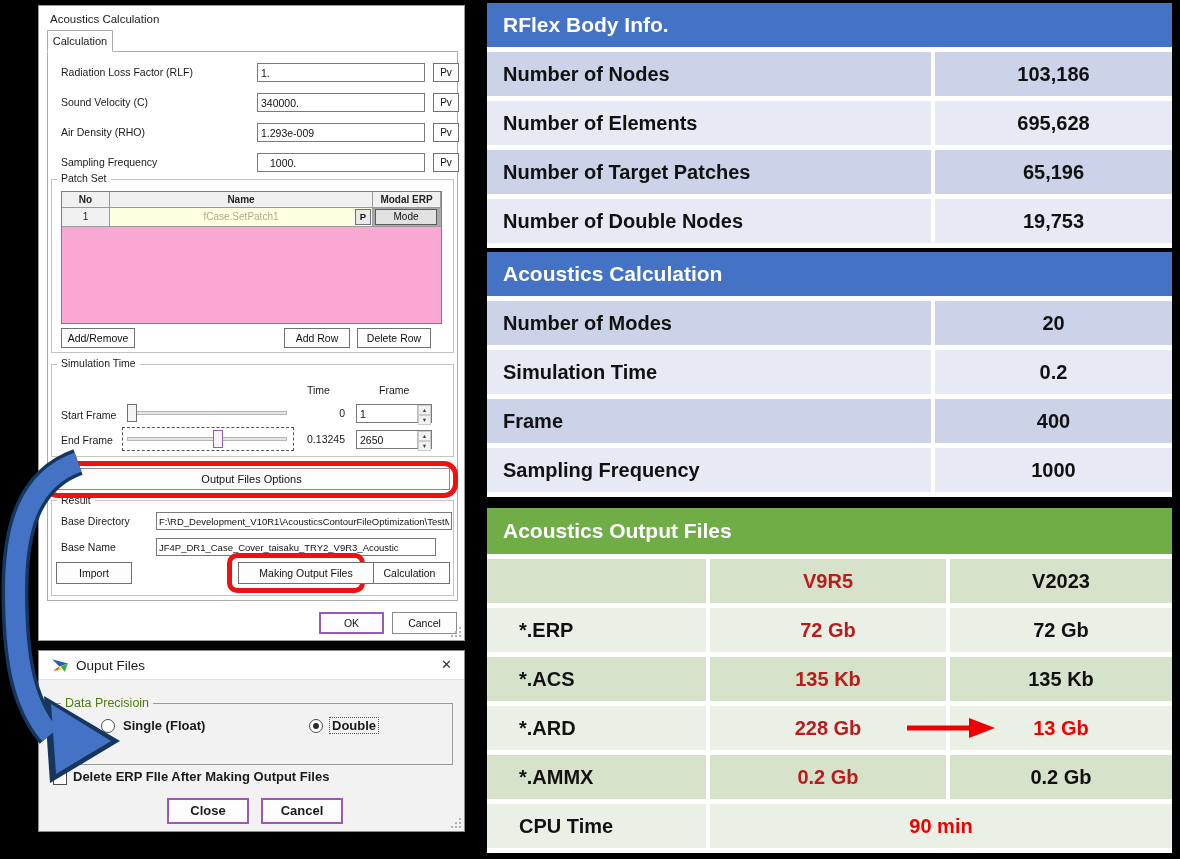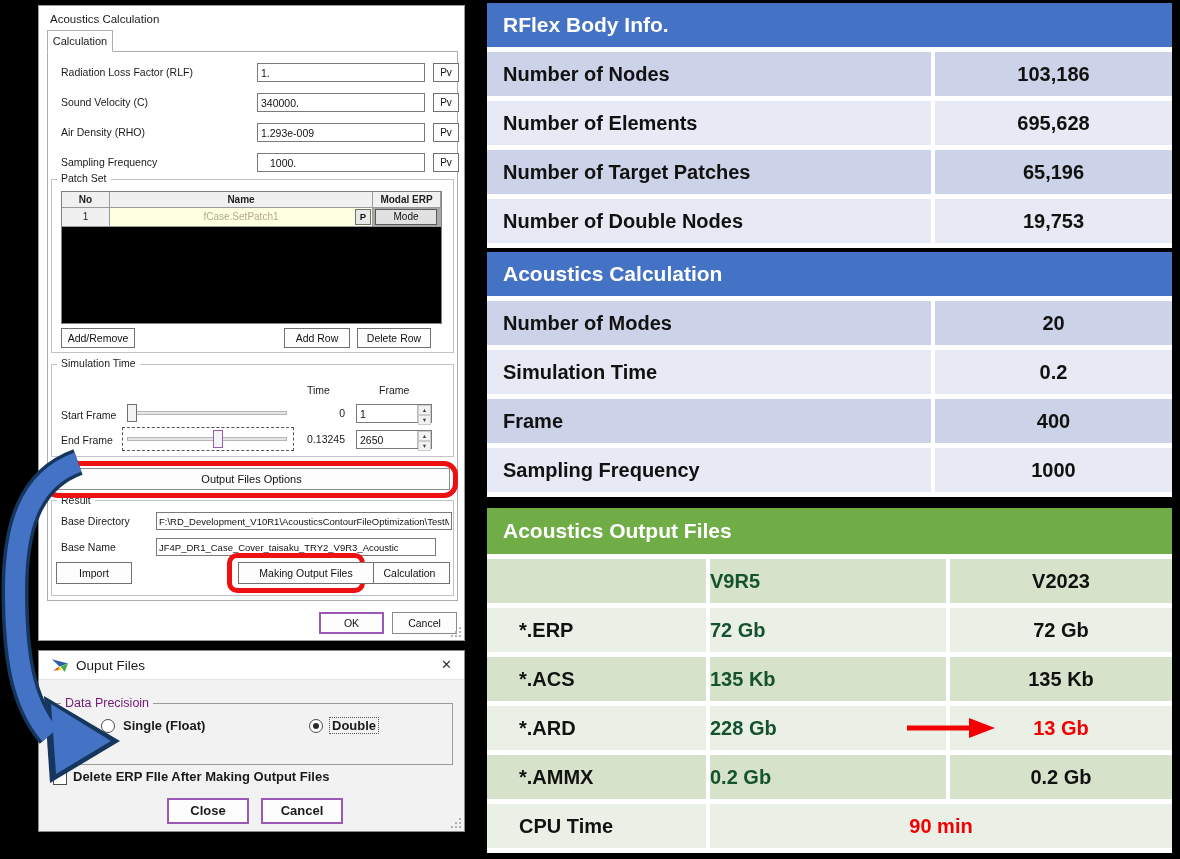--- a/index.html
+++ b/index.html
@@ -19,21 +19,21 @@
   .fldlabel { position:absolute; left:22px; font-size:10.5px; color:#1a1a1a; z-index:4; line-height:19px; }
   .fldinput { position:absolute; left:218px; width:168px; height:19px; border:1px solid #7a7a7a;
     background:#fff; font-family:"Liberation Sans",sans-serif; font-size:10.5px; padding:0 3px; z-index:4; color:#111; }
   .pvbtn { position:absolute; left:394px; width:26px; height:19px; border:1px solid #707070;
     background:#fdfdfd; font-size:10px; text-align:center; line-height:17px; z-index:4; color:#111; }
   .grouplabel { position:absolute; font-size:10.5px; color:#1a1a1a; background:#fff; padding:0 4px; z-index:6; }
   .groupbox { position:absolute; border:1px solid #c3c3c3; background:#fff; z-index:4; }
 
   
   .ptable { position:absolute; left:22px; top:185px; width:381px; height:133px;
-    border:1px solid #808080; background:#000000; z-index:5; }
+    border:1px solid #808080; background:#f9a8d4; z-index:5; }
   .ptable .hrow { display:flex; height:16px; }
   .ptable .hcell { background:#f0f0f0; border-right:1px solid #9a9a9a; border-bottom:1px solid #9a9a9a;
     font-size:10px; font-weight:bold; text-align:center; line-height:15px; color:#222; }
   .ptable .drow { display:flex; height:19px; }
   .c-no { width:48px; }
   .c-name { width:263px; }
   .c-modal { flex:1; }
   .cell-no { background:#f0f0f0; border-right:1px solid #9a9a9a; border-bottom:1px solid #9a9a9a;
     font-size:10px; text-align:center; line-height:18px; color:#222; }
   .cell-name { background:#ffffe1; border-right:1px solid #9a9a9a; border-bottom:1px solid #9a9a9a;
@@ -82,42 +82,42 @@
 
   
   .dlg-out { position:absolute; left:38px; top:650px; width:427px; height:182px;
     background:#f2f2f2; border:1px solid #8a8a8a; z-index:4; }
   .dlg-out .tbar { position:absolute; left:0; top:0; right:0; height:29px; background:#ffffff;
     border-bottom:1px solid #e3e3e3; }
   .dlg-out .ttext { position:absolute; left:37px; top:7px; font-size:13.5px; color:#1a1a1a; }
   .dlg-out .xbtn { position:absolute; right:12px; top:6px; font-size:13px; color:#333; }
   .pinwheel { position:absolute; left:13px; top:6px; width:17px; height:17px; }
   .dp-group { position:absolute; left:12px; top:52px; width:402px; height:62px; border:1px solid #9a9a9a; }
-  .dp-label { position:absolute; left:22px; top:45px; font-size:12.5px; color:#701a75; background:#f2f2f2; padding:0 4px; z-index:2; }
+  .dp-label { position:absolute; left:22px; top:45px; font-size:12.5px; color:#4d7c0f; background:#f2f2f2; padding:0 4px; z-index:2; }
   .radio { position:absolute; width:14px; height:14px; border:1px solid #4d4d4d; border-radius:50%; background:#fff; }
   .radio .dot { position:absolute; left:3px; top:3px; width:6px; height:6px; border-radius:50%; background:#2b2b2b; }
   .rlabel { position:absolute; font-size:13px; font-weight:bold; color:#1a1a1a; }
   .rfocus { border:1px dotted #555; padding:0 2px; }
   .chk { position:absolute; left:14px; top:120px; width:14px; height:14px; border:1px solid #4d4d4d; background:#fff; }
   .chklabel { position:absolute; left:34px; top:118px; font-size:13px; font-weight:bold; color:#1a1a1a; }
   .obtn { position:absolute; top:147px; width:82px; height:26px; background:#fdfdfd; border:2px solid #9b59b6;
     font-size:13px; font-weight:bold; text-align:center; line-height:22px; color:#1a1a1a; }
 
   
   .rtbl { position:absolute; left:487px; width:685px; background:#fff; padding-bottom:5px; }
   .rtbl .thead { height:44px; color:#fff; font-size:21px; font-weight:bold; line-height:44px; padding-left:16px; }
   .t-blue .thead { background:#4472c4; }
   .t-green .thead { background:#70ad47; height:46px; line-height:46px; }
   .rrow { display:flex; margin-top:5px; height:44px; position:relative; }
   .rrow .lab { width:444px; font-size:20px; font-weight:bold; color:#111; line-height:44px; padding-left:16px; }
   .rrow .val { flex:1; margin-left:4px; font-size:20px; font-weight:bold; color:#111; line-height:44px; text-align:center; }
   .bd { background:#ccd3e8; }
   .bl { background:#e7eaf4; }
   .g3 .lab3 { width:219px; font-size:20px; font-weight:bold; color:#111; line-height:44px; padding-left:32px; }
-  .g3 .v1 { width:236px; margin-left:4px; font-size:20px; font-weight:bold; color:#14532d; line-height:44px; }
+  .g3 .v1 { width:236px; margin-left:4px; font-size:20px; font-weight:bold; color:#b91c1c; line-height:44px; text-align:center; }
   .g3 .v2 { flex:1; margin-left:4px; font-size:20px; font-weight:bold; color:#111; line-height:44px; text-align:center; }
   .gd { background:#d6e3ca; }
   .gl { background:#ebf0e7; }
   .redtxt { color:#f00000 !important; }
   .ardarrow { position:absolute; left:418px; top:8px; z-index:3; }
 
   .arrow-blue { position:absolute; left:0; top:440px; z-index:10; }
 </style>
 </head>
 <body>

